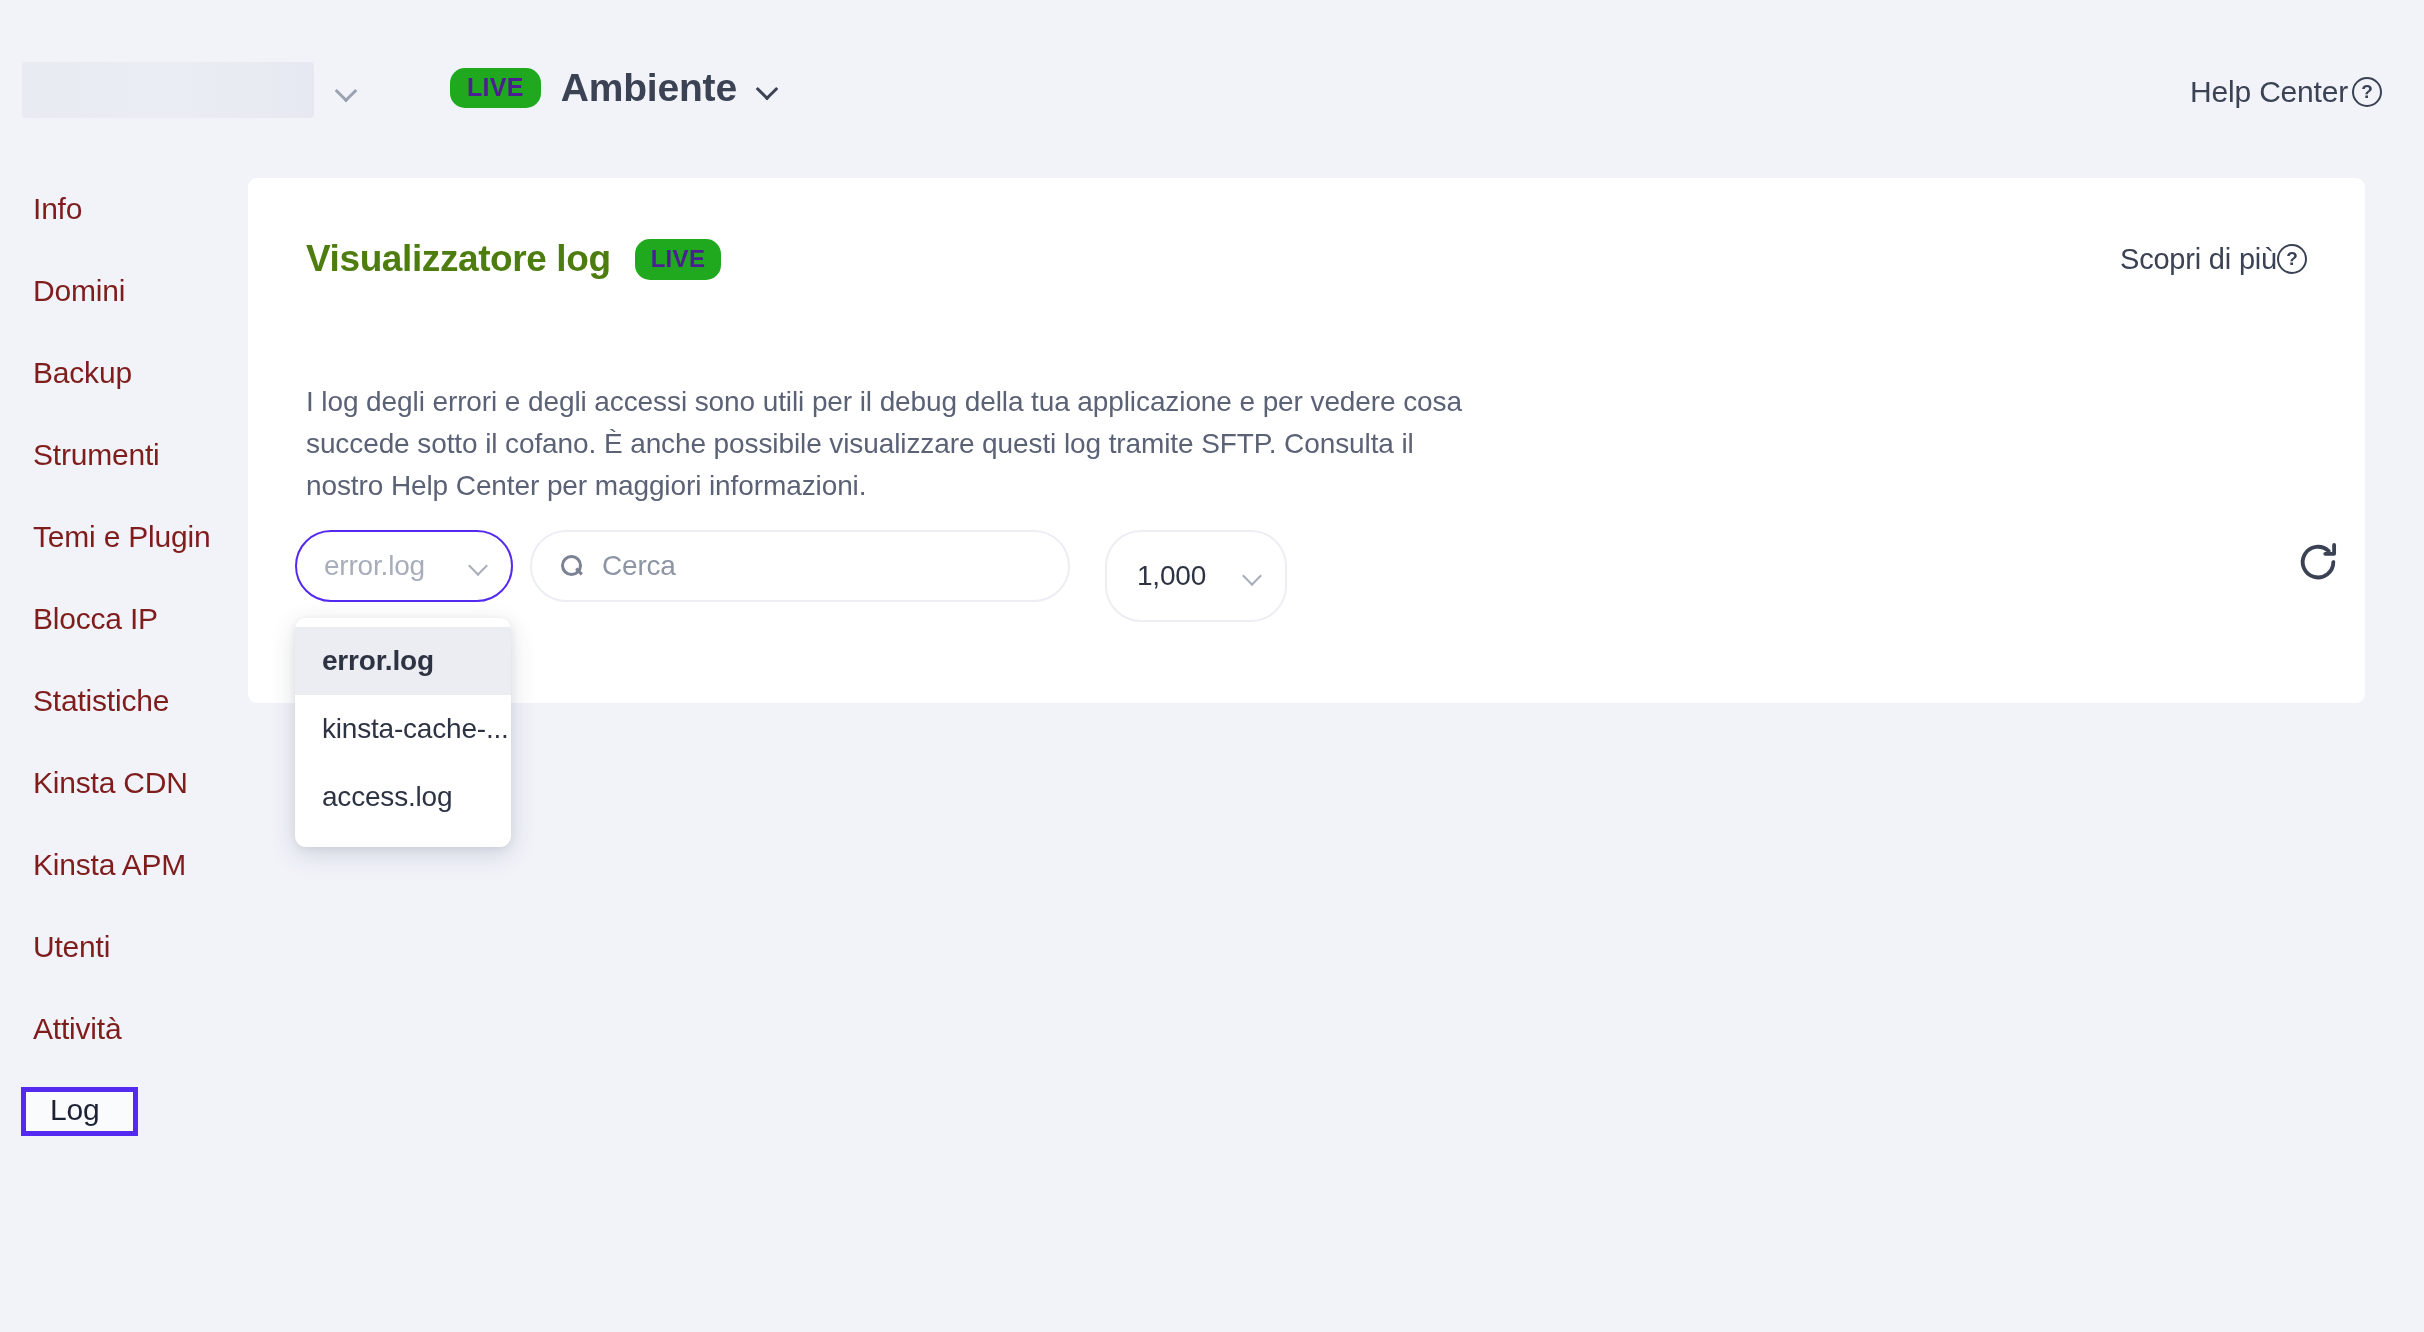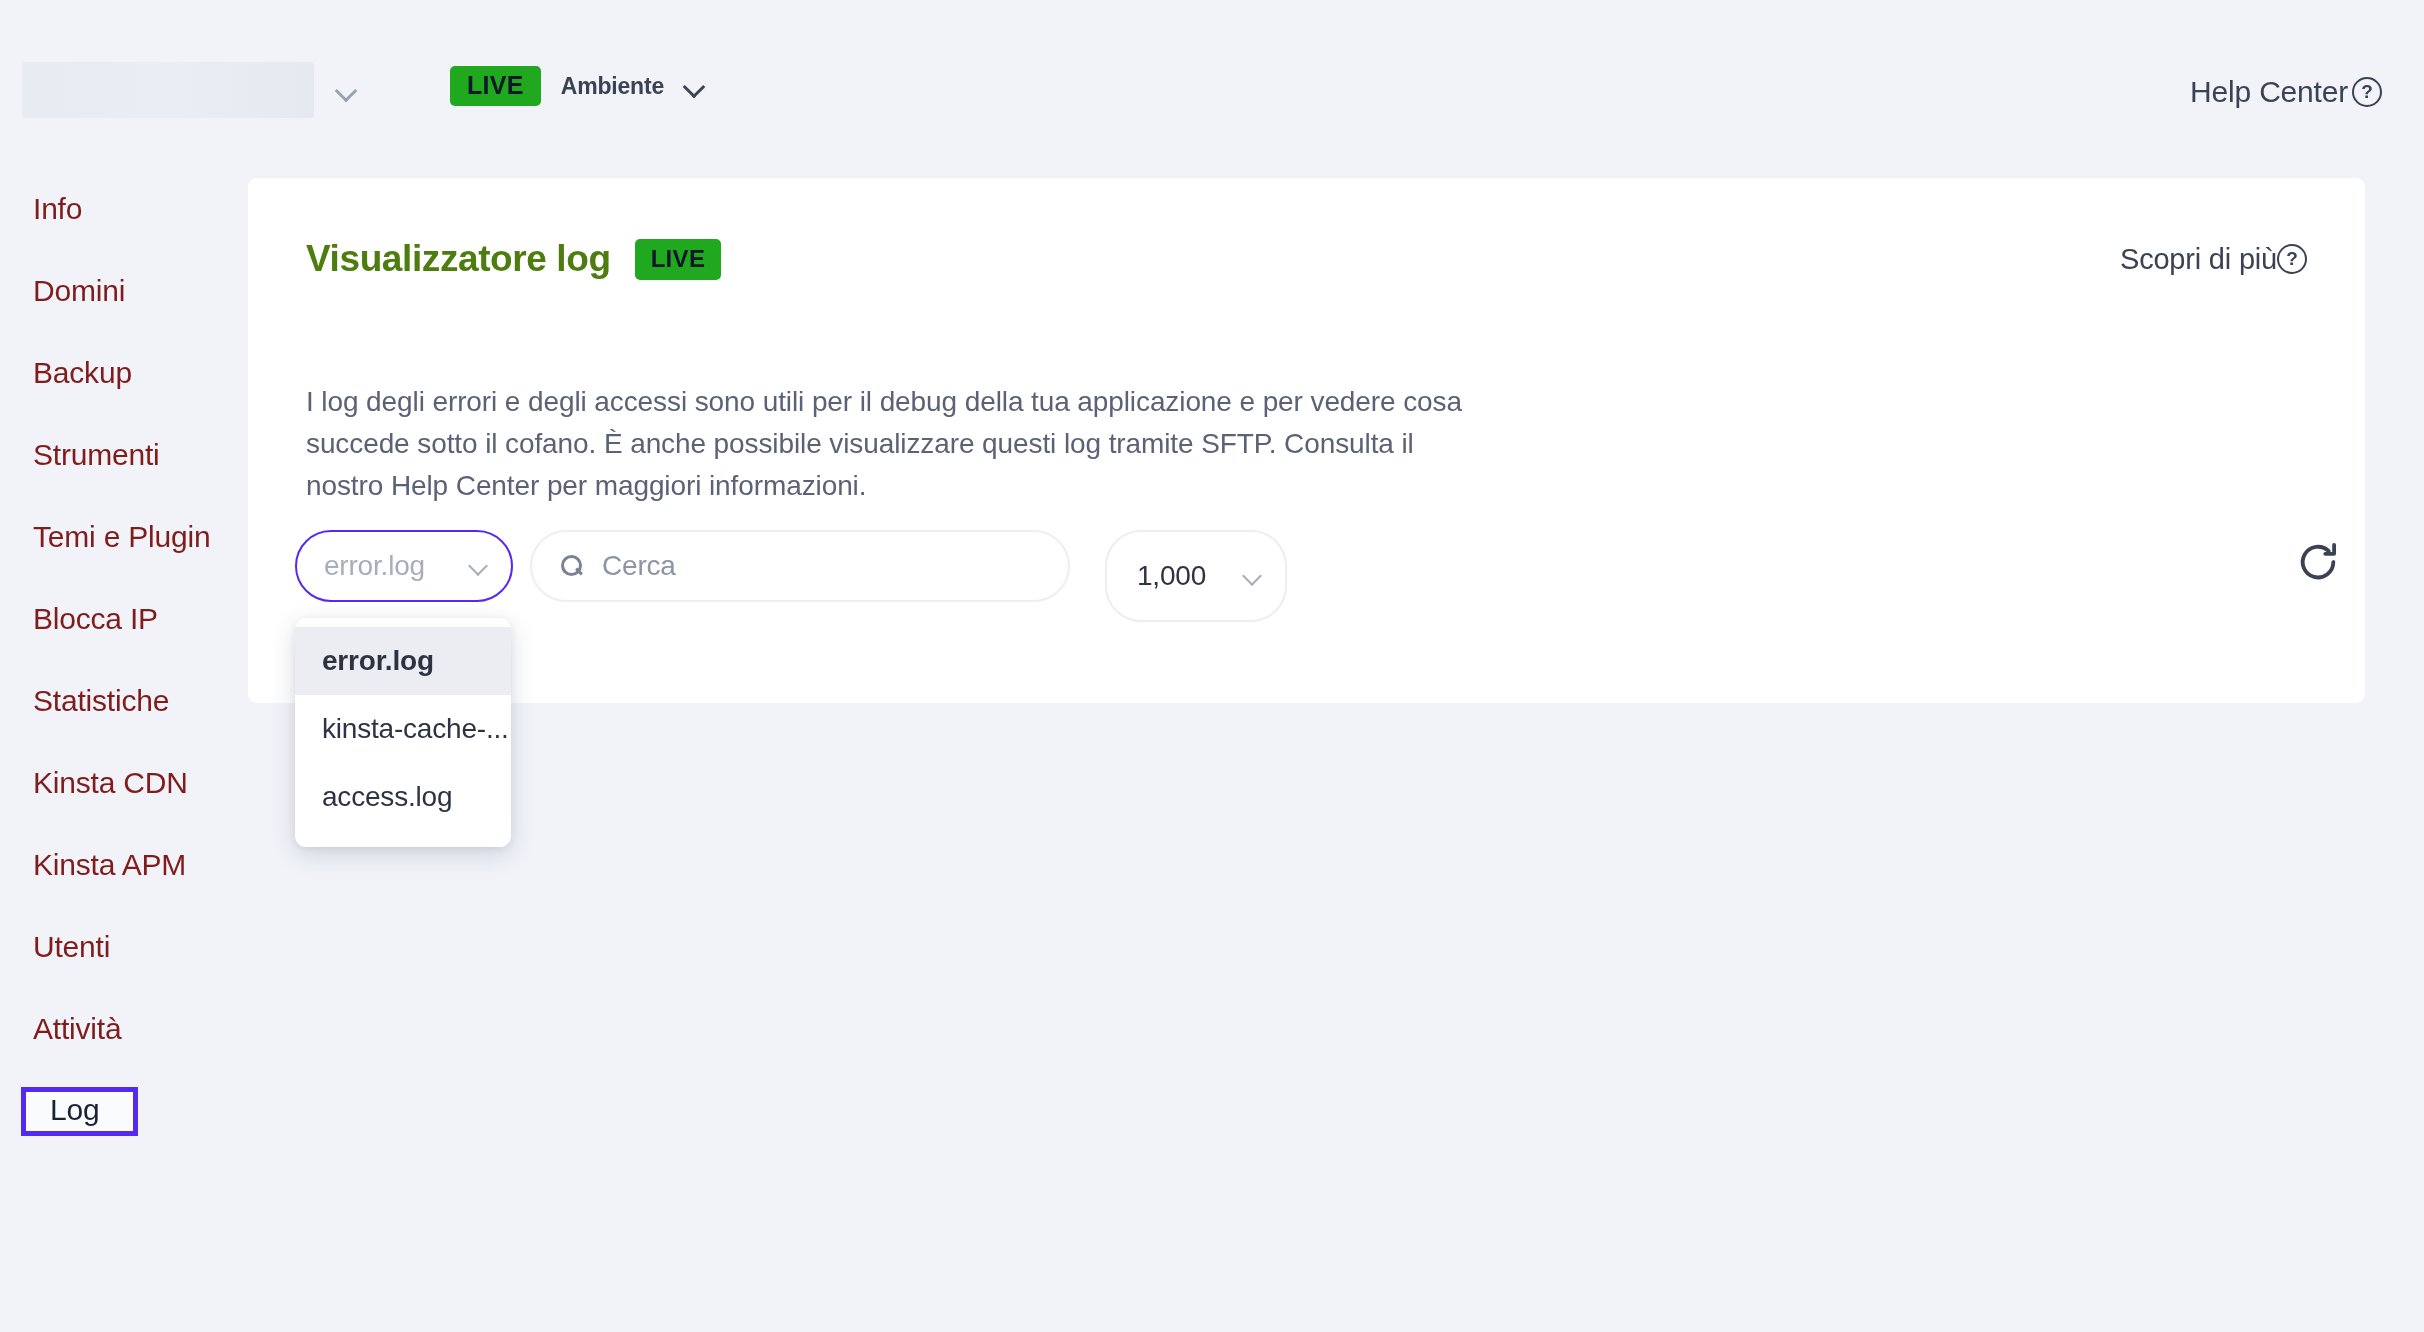--- a/index.html
+++ b/index.html
@@ -58,32 +58,32 @@
     position: absolute;
     left: 450px;
     top: 66px;
     display: flex;
     align-items: center;
     gap: 20px;
   }
 
   .badge-live {
     background: #20a91e;
-    color: #0f172a;
+    color: #4c1d95;
     font-size: 25px;
     font-weight: 700;
     letter-spacing: .3px;
     padding: 7px 17px 8px;
-    border-radius: 5px;
+    border-radius: 15px;
     line-height: 1;
     display: inline-block;
   }
 
   .env-label {
-    font-size: 23px;
+    font-size: 39px;
     font-weight: 700;
     color: #3b4254;
     letter-spacing: -.2px;
   }
 
   .help-center {
     position: absolute;
     right: 42px;
     top: 75px;
     display: flex;

